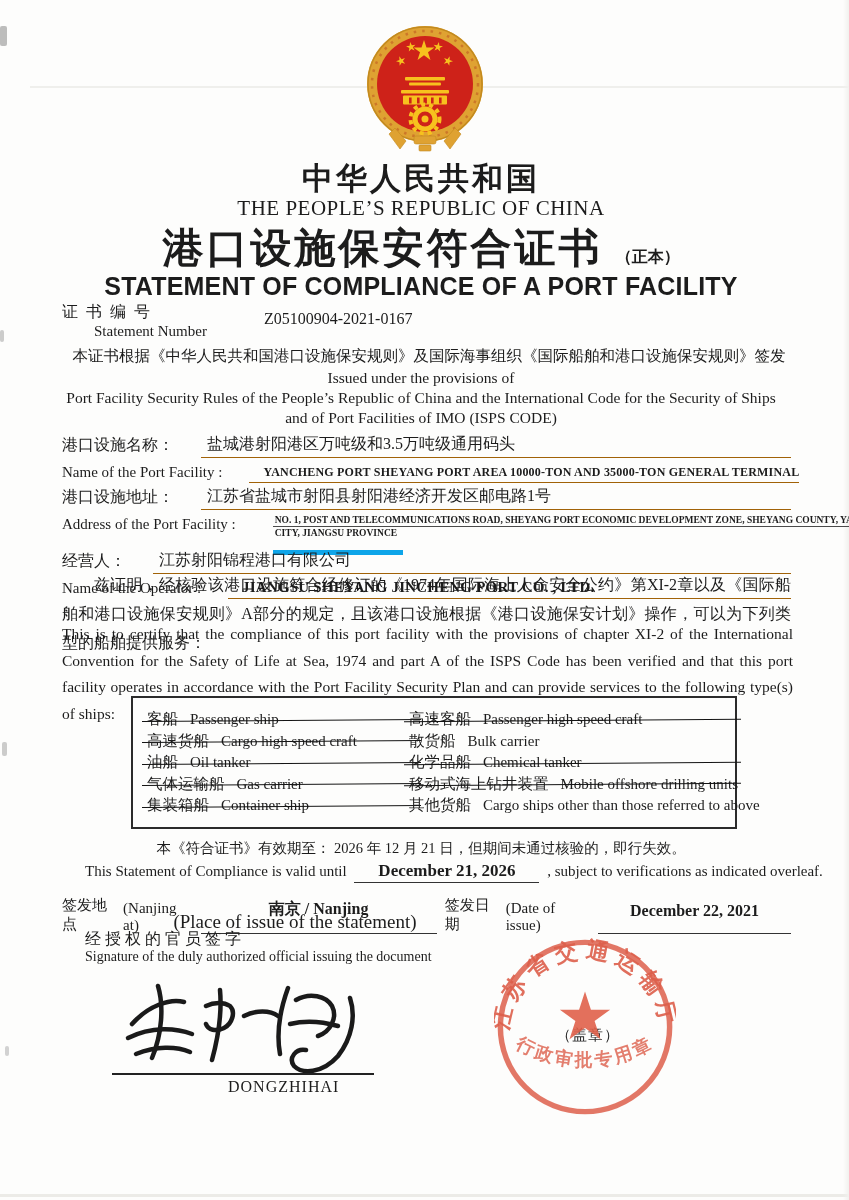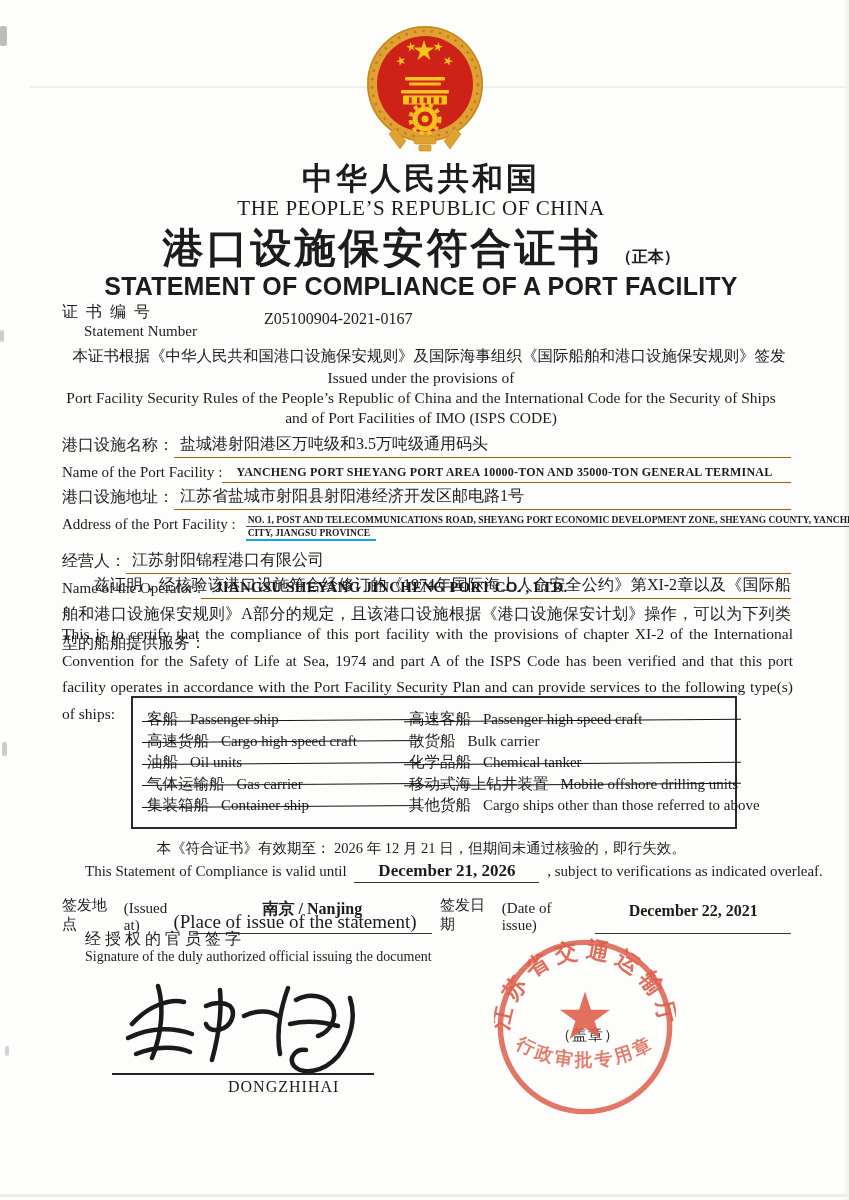--- a/index.html
+++ b/index.html
@@ -22,42 +22,42 @@
   
   .t-cn-country{top:158px;font-size:31px;font-weight:bold;letter-spacing:3px;}
   .t-en-country{top:196px;font-size:21px;letter-spacing:0.5px;}
   .t-cn-main{top:221px;font-size:41px;font-weight:bold;letter-spacing:3px;}
   .t-cn-main .copy{font-size:16px;font-weight:bold;letter-spacing:0;}
   .t-en-main{top:272px;font-family:"Liberation Sans","DejaVu Sans",sans-serif;font-size:25px;font-weight:bold;letter-spacing:0.2px;}
 
   
   .stmt{left:62px;top:302px;font-size:16px;}
   .stmt .cn{letter-spacing:2px;}
-  .stmt .en{font-size:15px;margin-left:22px;}
+  .stmt .en{font-size:15px;margin-left:32px;}
   .stmt-val{left:222px;top:310px;font-size:16px;margin-left:42px;}
 
   
   .iss-cn{top:346px;font-size:15.5px;padding-left:8px;}
   .iss-en1{top:369px;font-size:15.5px;}
   .iss-en2{top:389px;font-size:15.5px;}
   .iss-en3{top:409px;font-size:15.5px;}
 
   
   .fields{left:62px;top:431px;width:729px;}
-  .frow{display:flex;align-items:flex-end;}
+  .frow{display:flex;align-items:flex-end;gap:27px;}
   .frow .lbl{white-space:nowrap;padding-bottom:2px;}
   .frow .val{flex:1;border-bottom:1px solid #a16207;padding:0 0 2px 6px;white-space:nowrap;}
   .frow.cnrow{font-size:16px;height:27px;}
   .frow.enrow{font-size:15px;height:25px;}
   .frow.enrow .val{font-size:12px;font-weight:bold;letter-spacing:0.2px;padding-left:14px;}
   .frow.addr-en{height:37px;align-items:flex-start;}
   .frow.addr-en .lbl{padding-top:6px;}
   .addr-small{flex:1;display:flex;flex-direction:column;padding-left:10px;}
   .addr-small .l1{font-size:9.5px;font-weight:bold;border-bottom:1px solid #4a4a4a;padding:5px 0 1px 2px;white-space:nowrap;}
-  .addr-small .l2{font-size:9.5px;font-weight:bold;align-self:flex-start;border-bottom:2px solid #0ea5e9;padding:1px 6px 1px 2px;}
+  .addr-small .l2{font-size:9.5px;font-weight:bold;align-self:flex-start;border-bottom:5px solid #0ea5e9;padding:1px 6px 12px 2px;}
 
   
   .cert-cn{left:62px;top:570px;width:729px;font-size:16px;line-height:29px;text-indent:2em;text-align:justify;}
   .cert-en{left:62px;top:621px;width:731px;font-size:15.5px;line-height:26.5px;text-align:justify;}
 
   
   .ship-table{left:131px;top:696px;width:606px;height:133px;border:2px solid #2b2b2b;box-sizing:border-box;
     display:grid;grid-template-columns:45% 55%;padding:11px 6px 11px 14px;}
   .ship-col{display:flex;flex-direction:column;justify-content:space-between;}
   .ship-cell{position:relative;white-space:nowrap;font-size:15.5px;}
@@ -186,21 +186,21 @@
     </div>
   </div>
 
   <div class="abs cert-cn">兹证明，经核验该港口设施符合经修订的《1974年国际海上人命安全公约》第XI-2章以及《国际船舶和港口设施保安规则》A部分的规定，且该港口设施根据《港口设施保安计划》操作，可以为下列类型的船舶提供服务：</div>
   <div class="abs cert-en">This is to certify that the compliance of this port facility with the provisions of chapter XI-2 of the International Convention for the Safety of Life at Sea, 1974 and part A of the ISPS Code has been verified and that this port facility operates in accordance with the Port Facility Security Plan and can provide services to the following type(s) of ships:</div>
 
   <div class="abs ship-table">
     <div class="ship-col">
       <div class="ship-cell struck"><span class="cn">客船</span><span class="en">Passenger ship</span></div>
       <div class="ship-cell struck"><span class="cn">高速货船</span><span class="en">Cargo high speed craft</span></div>
-      <div class="ship-cell struck"><span class="cn">油船</span><span class="en">Oil units</span></div>
+      <div class="ship-cell struck"><span class="cn">油船</span><span class="en">Oil tanker</span></div>
       <div class="ship-cell struck"><span class="cn">气体运输船</span><span class="en">Gas carrier</span></div>
       <div class="ship-cell struck"><span class="cn">集装箱船</span><span class="en">Container ship</span></div>
     </div>
     <div class="ship-col">
       <div class="ship-cell struck"><span class="cn">高速客船</span><span class="en">Passenger high speed craft</span></div>
       <div class="ship-cell"><span class="cn">散货船</span><span class="en">Bulk carrier</span></div>
       <div class="ship-cell struck"><span class="cn">化学品船</span><span class="en">Chemical tanker</span></div>
       <div class="ship-cell struck"><span class="cn">移动式海上钻井装置</span><span class="en">Mobile offshore drilling units</span></div>
       <div class="ship-cell"><span class="cn">其他货船</span><span class="en">Cargo ships other than those referred to above</span></div>
     </div>
@@ -208,21 +208,21 @@
 
   <div class="abs ctr val-cn">本《符合证书》有效期至：  2026 年 12 月 21 日，但期间未通过核验的，即行失效。</div>
   <div class="abs val-en">
     <span>This Statement of Compliance is valid until</span>
     <span class="date">December 21, 2026</span>
     <span>, subject to verifications as indicated overleaf.</span>
   </div>
 
   <div class="abs issue-row">
     <span>签发地点</span>&nbsp;
-    <span>(Issued at)</span>
+    <span>(Nanjing at)</span>
     <span class="ul place-ul">南京 / Nanjing</span>
     <span class="gap"></span>
     <span>签发日期</span>&nbsp;
     <span>(Date of issue)</span>
     <span class="ul date-ul">December 22, 2021</span>
   </div>
   <div class="abs place-note">(Place of issue of the statement)</div>
 
   <div class="abs sig-cn">经 授 权 的 官 员 签 字</div>
   <div class="abs sig-en">Signature of the duly authorized official issuing the document</div>

